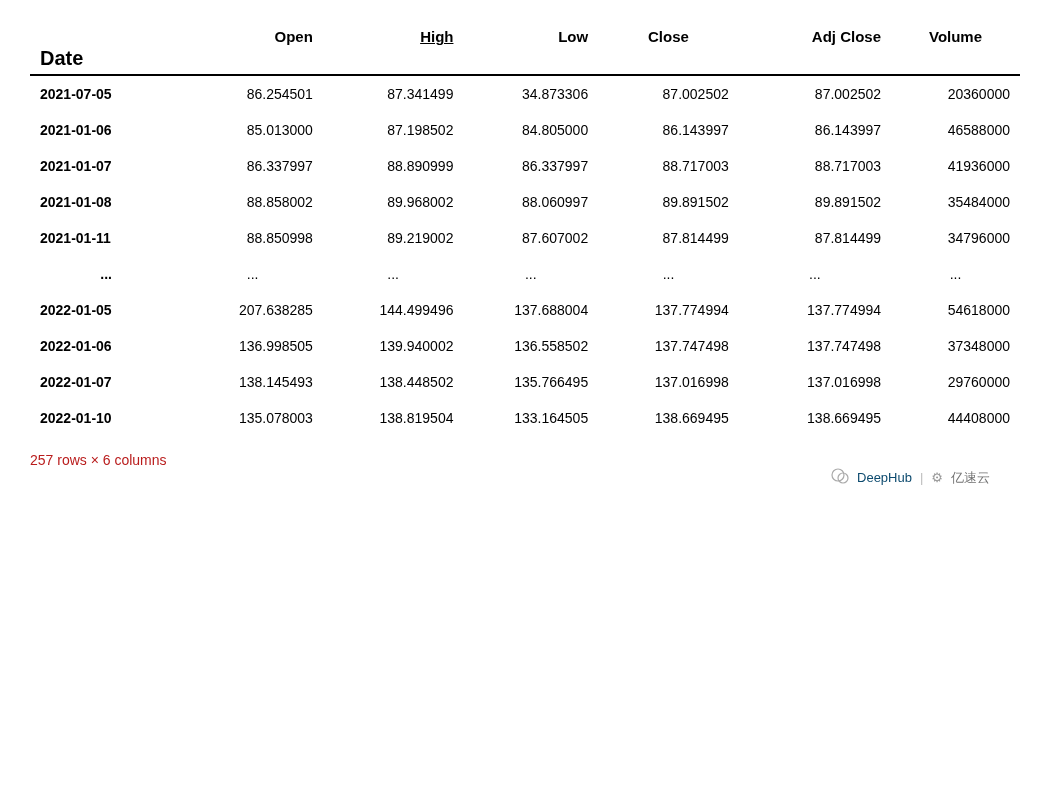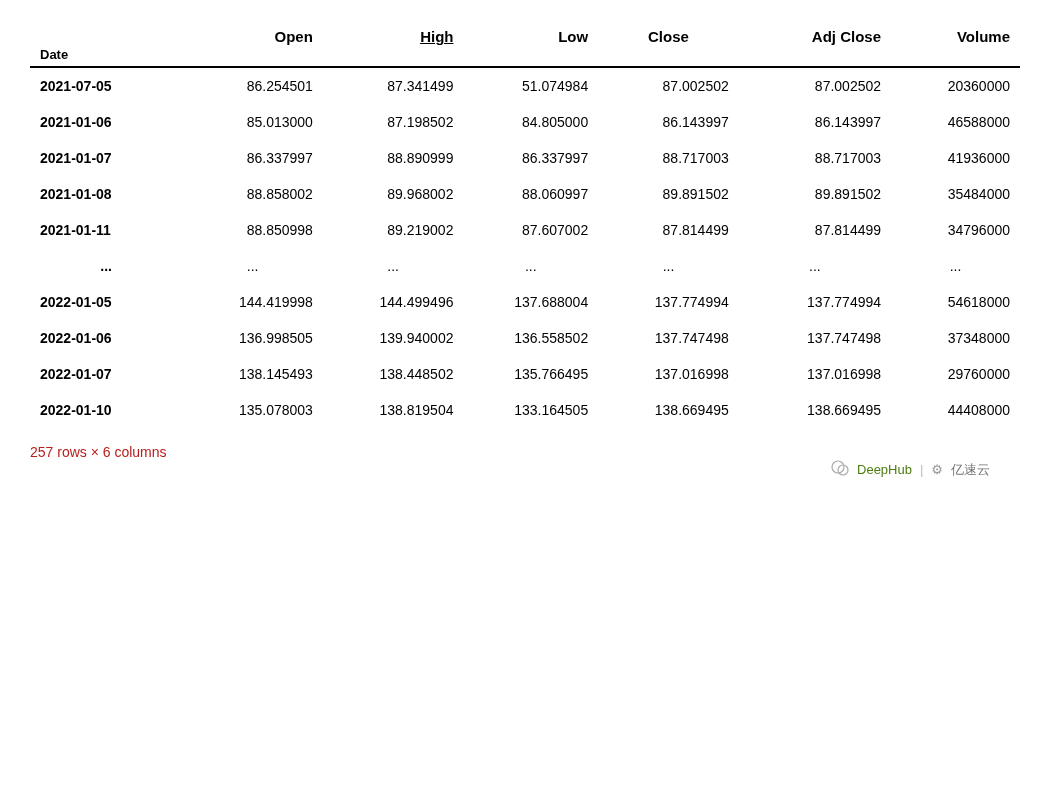--- a/index.html
+++ b/index.html
@@ -31,21 +31,21 @@
     thead tr th.col-date {
       text-align: left;
       vertical-align: bottom;
     }
     
     .header-top th {
       padding-bottom: 2px;
     }
     .header-date-row th {
       font-weight: 700;
-      font-size: 13px;
+      font-size: 20px;
       padding-top: 0;
       padding-bottom: 4px;
     }
     .divider-row td {
       border-top: 2px solid #000;
       padding: 0;
       height: 1px;
     }
     tbody tr td {
       text-align: right;
@@ -88,41 +88,41 @@
 <div class="table-wrapper">
   <table>
     <thead>
       <tr class="header-top">
         <th class="col-date" style="width:130px;"></th>
         <th style="width:120px;">Open</th>
         <th style="width:120px;text-decoration:underline;">High</th>
         <th style="width:115px;">Low</th>
         <th style="width:120px;text-align:center;">Close</th>
         <th style="width:130px;">Adj Close</th>
-        <th style="width:110px;">Volume</th>
+        <th style="width:110px;text-align:center;">Volume</th>
       </tr>
       <tr class="header-date-row">
         <th class="col-date">Date</th>
         <th></th>
         <th></th>
         <th></th>
         <th></th>
         <th></th>
         <th></th>
       </tr>
       <tr class="divider-row">
         <td colspan="7"></td>
       </tr>
     </thead>
     <tbody id="table-body">
     <tr>
           <td class="col-date" style="font-weight: 700;">2021-07-05</td>
           <td>86.254501</td>
           <td>87.341499</td>
-          <td>51.074984</td>
+          <td>34.873306</td>
           <td>87.002502</td>
           <td>87.002502</td>
           <td>20360000</td>
         </tr>
         <tr>
           <td class="col-date" style="font-weight: 700;">2021-01-06</td>
           <td>85.013000</td>
           <td>87.198502</td>
           <td>84.805000</td>
           <td>86.143997</td>
@@ -160,21 +160,21 @@
           <td class="col-date" style="text-align: center;">...</td>
           <td style="text-align: center;">...</td>
           <td style="text-align: center;">...</td>
           <td style="text-align: center;">...</td>
           <td style="text-align: center;">...</td>
           <td style="text-align: center;">...</td>
           <td style="text-align: center;">...</td>
         </tr>
         <tr>
           <td class="col-date" style="font-weight: 700;">2022-01-05</td>
-          <td>144.419998</td>
+          <td>207.638285</td>
           <td>144.499496</td>
           <td>137.688004</td>
           <td>137.774994</td>
           <td>137.774994</td>
           <td>54618000</td>
         </tr>
         <tr>
           <td class="col-date" style="font-weight: 700;">2022-01-06</td>
           <td>136.998505</td>
           <td>139.940002</td>
@@ -210,18 +210,18 @@
 
 <div style="position:relative; height:30px;">
   <div class="watermark">
     <span>
       
       <svg width="18" height="18" viewBox="0 0 18 18" fill="none" xmlns="http://www.w3.org/2000/svg">
         <circle cx="7" cy="8" r="6" stroke="#aaa" stroke-width="1.2" fill="none"></circle>
         <circle cx="12" cy="11" r="5" stroke="#aaa" stroke-width="1.2" fill="none"></circle>
       </svg>
     </span>
-    <span style="font-size:13px;color:#4d7c0f;text-align:center;">DeepHub</span>
+    <span style="font-size:13px;color:#0c4a6e;text-align:center;">DeepHub</span>
     <span style="font-size:13px;color:#bbb;">|</span>
     <span style="font-size:13px;color:#999;">⚙</span>
     <span style="font-size:13px;color:#737373;">亿速云</span>
   </div>
 </div>
 
 </body></html>

